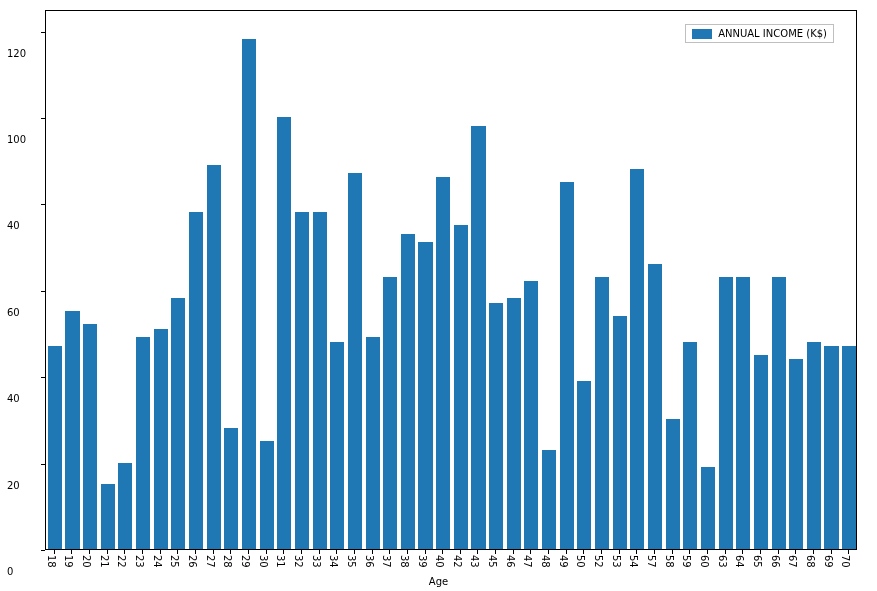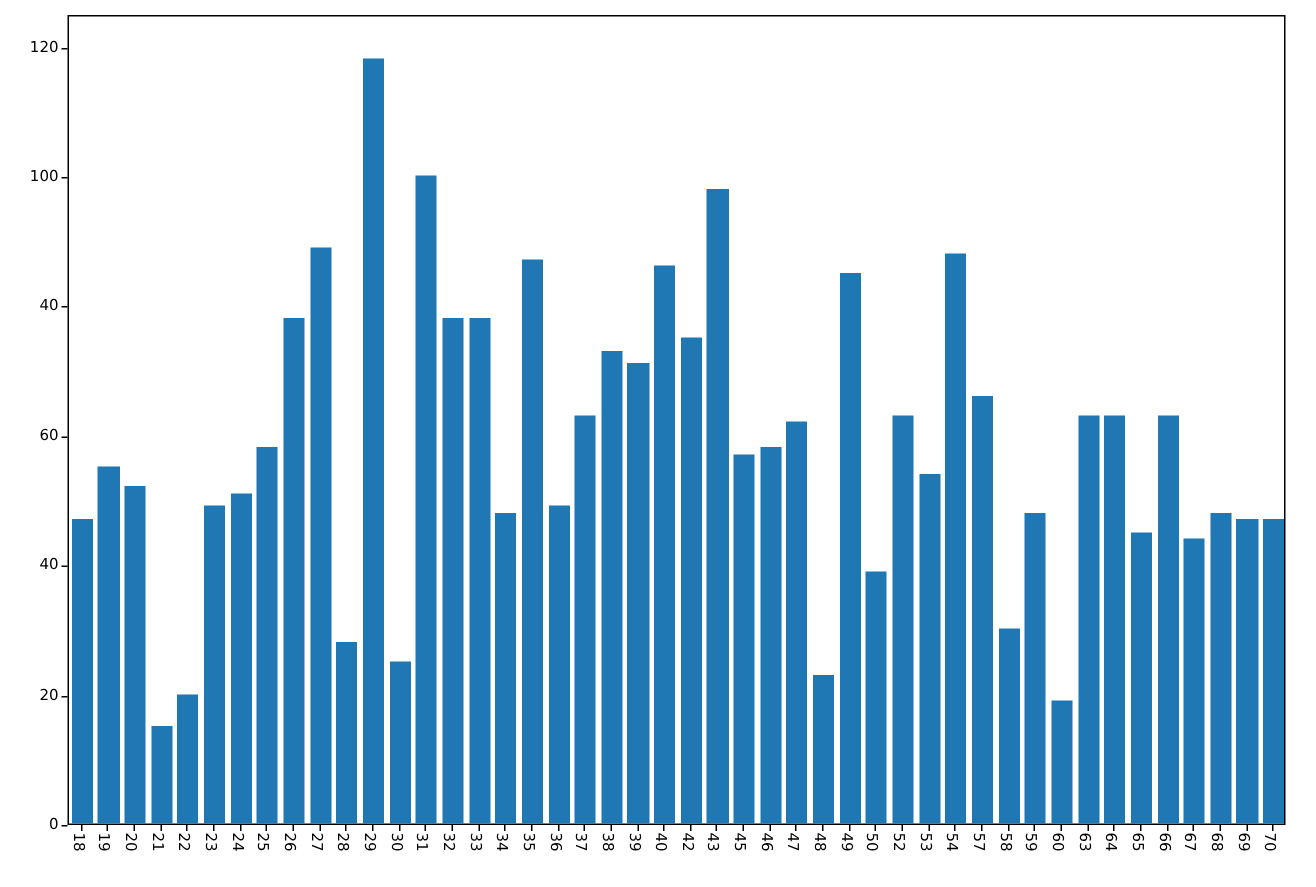--- a/index.html
+++ b/index.html
@@ -32,22 +32,22 @@
   }
   .bar {
     position: absolute;
     bottom: 0;
     background: #1f77b4;
   }
   .ytick-label {
     position: absolute;
     right: 838px; 
     transform: translateY(-50%);
-    text-align: right;
     width: 32px;
+    margin-top: 21px;
   }
   .ytick-mark {
     position: absolute;
     width: 4px;
     height: 1px;
     background: #000;
     left: 41px;
   }
   .xtick-label {
     position: absolute;
@@ -153,20 +153,24 @@
         <div class="bar" style="left: 672.548px; width: 14.1217px; height: 272.16px; background: rgb(31, 119, 180);"></div>
         <div class="bar" style="left: 690.2px; width: 14.1217px; height: 272.16px; background: rgb(31, 119, 180);"></div>
         <div class="bar" style="left: 707.852px; width: 14.1217px; height: 194.4px; background: rgb(31, 119, 180);"></div>
         <div class="bar" style="left: 725.504px; width: 14.1217px; height: 272.16px; background: rgb(31, 119, 180);"></div>
         <div class="bar" style="left: 743.157px; width: 14.1217px; height: 190.08px; background: rgb(31, 119, 180);"></div>
         <div class="bar" style="left: 760.809px; width: 14.1217px; height: 207.36px; background: rgb(31, 119, 180);"></div>
         <div class="bar" style="left: 778.461px; width: 14.1217px; height: 203.04px; background: rgb(31, 119, 180);"></div>
         <div class="bar" style="left: 796.113px; width: 14.1217px; height: 203.04px; background: rgb(31, 119, 180);"></div>
       </div>
 
+    <div class="legend">
+      <div class="legend-swatch"></div>
+      <span>ANNUAL INCOME (K$)</span>
+    </div>
   </div>
 
   <div id="xticks">
       <div class="xtick-mark" style="left: 53.8261px;"></div>
       <div class="xtick-label" style="left: 56.8261px;">18</div>
       <div class="xtick-mark" style="left: 71.4783px;"></div>
       <div class="xtick-label" style="left: 74.4783px;">19</div>
       <div class="xtick-mark" style="left: 89.1304px;"></div>
       <div class="xtick-label" style="left: 92.1304px;">20</div>
       <div class="xtick-mark" style="left: 106.783px;"></div>
@@ -250,14 +254,15 @@
       <div class="xtick-mark" style="left: 795.217px;"></div>
       <div class="xtick-label" style="left: 798.217px;">67</div>
       <div class="xtick-mark" style="left: 812.87px;"></div>
       <div class="xtick-label" style="left: 815.87px;">68</div>
       <div class="xtick-mark" style="left: 830.522px;"></div>
       <div class="xtick-label" style="left: 833.522px;">69</div>
       <div class="xtick-mark" style="left: 848.174px;"></div>
       <div class="xtick-label" style="left: 851.174px;">70</div>
     </div>
 
+  <div class="xlabel">Age</div>
 
 </div>
 
 </body></html>

